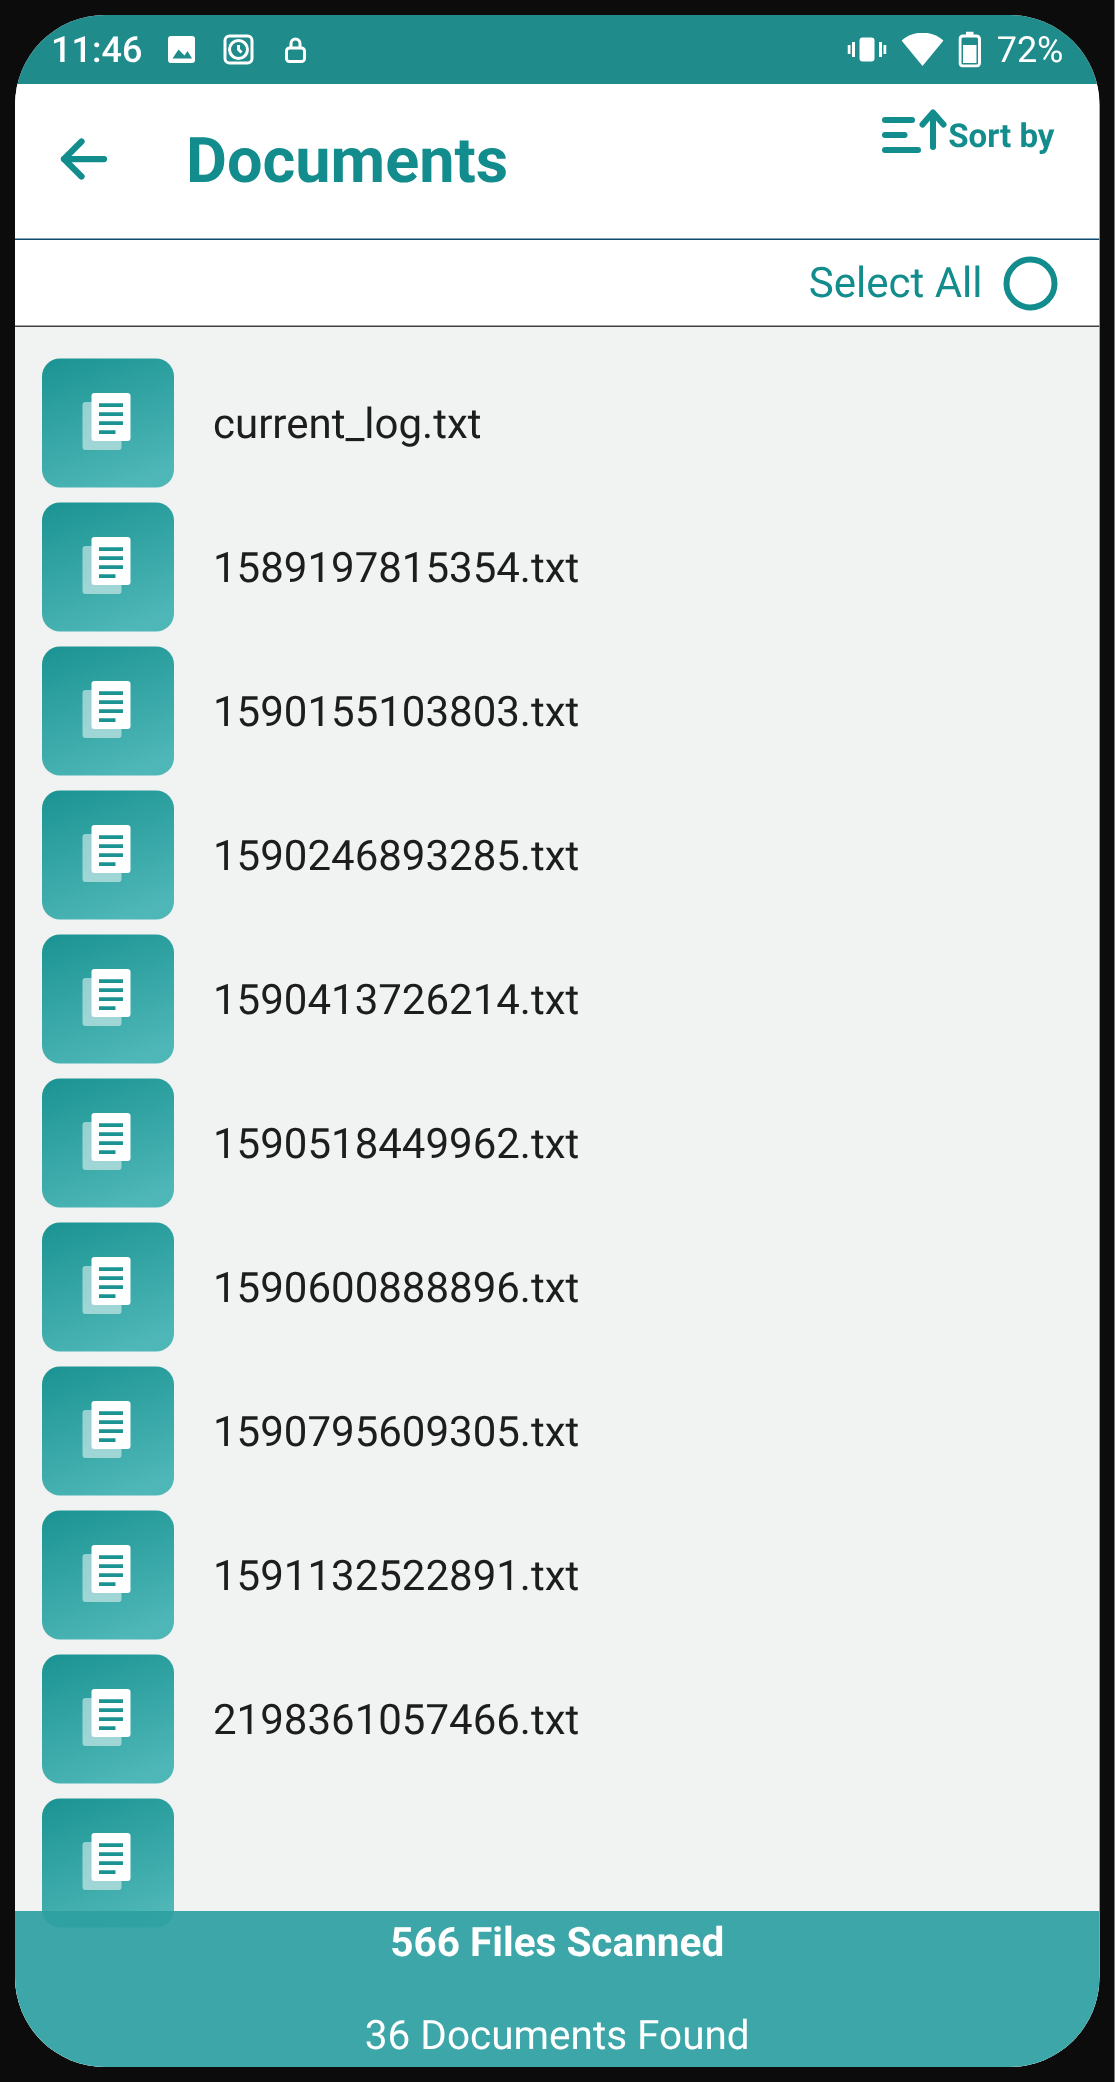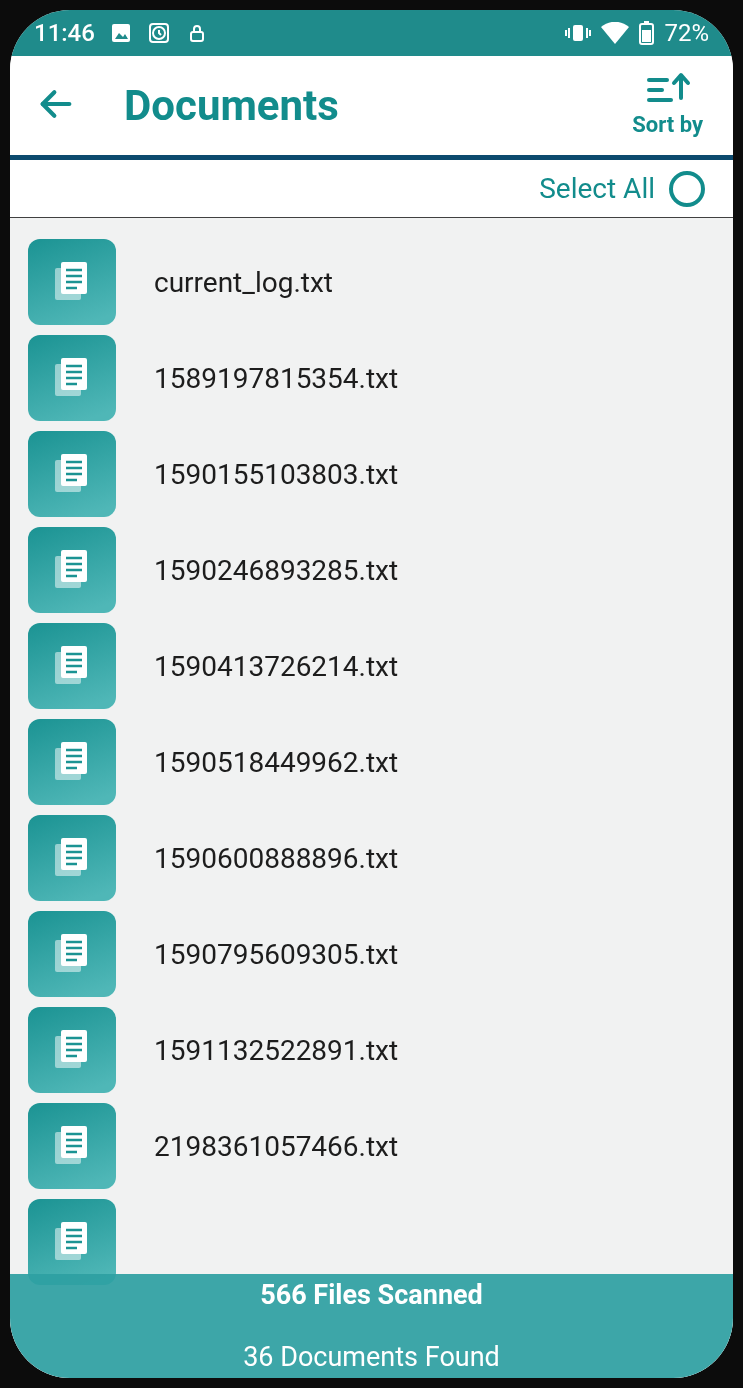--- a/index.html
+++ b/index.html
@@ -34,36 +34,35 @@
     .status-left { display: flex; align-items: center; gap: 14px; }
     .status-left span:first-child { font-weight: 500; }
     .status-right { display: flex; align-items: center; gap: 10px; }
     .status-icon { display: inline-flex; }
     .app-bar {
       background: #fff;
       height: 104px;
       display: flex;
       align-items: center;
       padding: 0 26px;
-      border-bottom: 5px solid #0c4a6e;
+      border-bottom: 1px solid #0c4a6e;
       position: relative;
     }
     .back-btn { width: 44px; color: #128c8c; cursor: pointer; }
     .app-title {
       margin-left: 44px;
       color: #128c8c;
       font-size: 42px;
       font-weight: 700;
     }
     .sort-by {
       position: absolute;
       right: 30px;
       top: 14px;
       display: flex;
-      flex-direction: column;
       align-items: center;
       color: #128c8c;
       cursor: pointer;
     }
     .sort-label { font-size: 22px; font-weight: 700; margin-top: 4px; }
     .select-all-bar {
       height: 58px;
       background: #fff;
       display: flex;
       align-items: center;
@@ -96,21 +95,21 @@
       width: 88px;
       height: 86px;
       background: linear-gradient(160deg, #1b9393 0%, #4fb7b7 90%);
       border-radius: 12px;
       display: flex;
       align-items: center;
       justify-content: center;
       flex-shrink: 0;
     }
     .file-name {
-      margin-left: 38px;
+      margin-left: 26px;
       font-size: 28px;
       color: #1d1d1d;
       white-space: nowrap;
       overflow: hidden;
       text-overflow: ellipsis;
     }
     .footer-bar {
       position: absolute;
       bottom: 0;
       left: 0;

